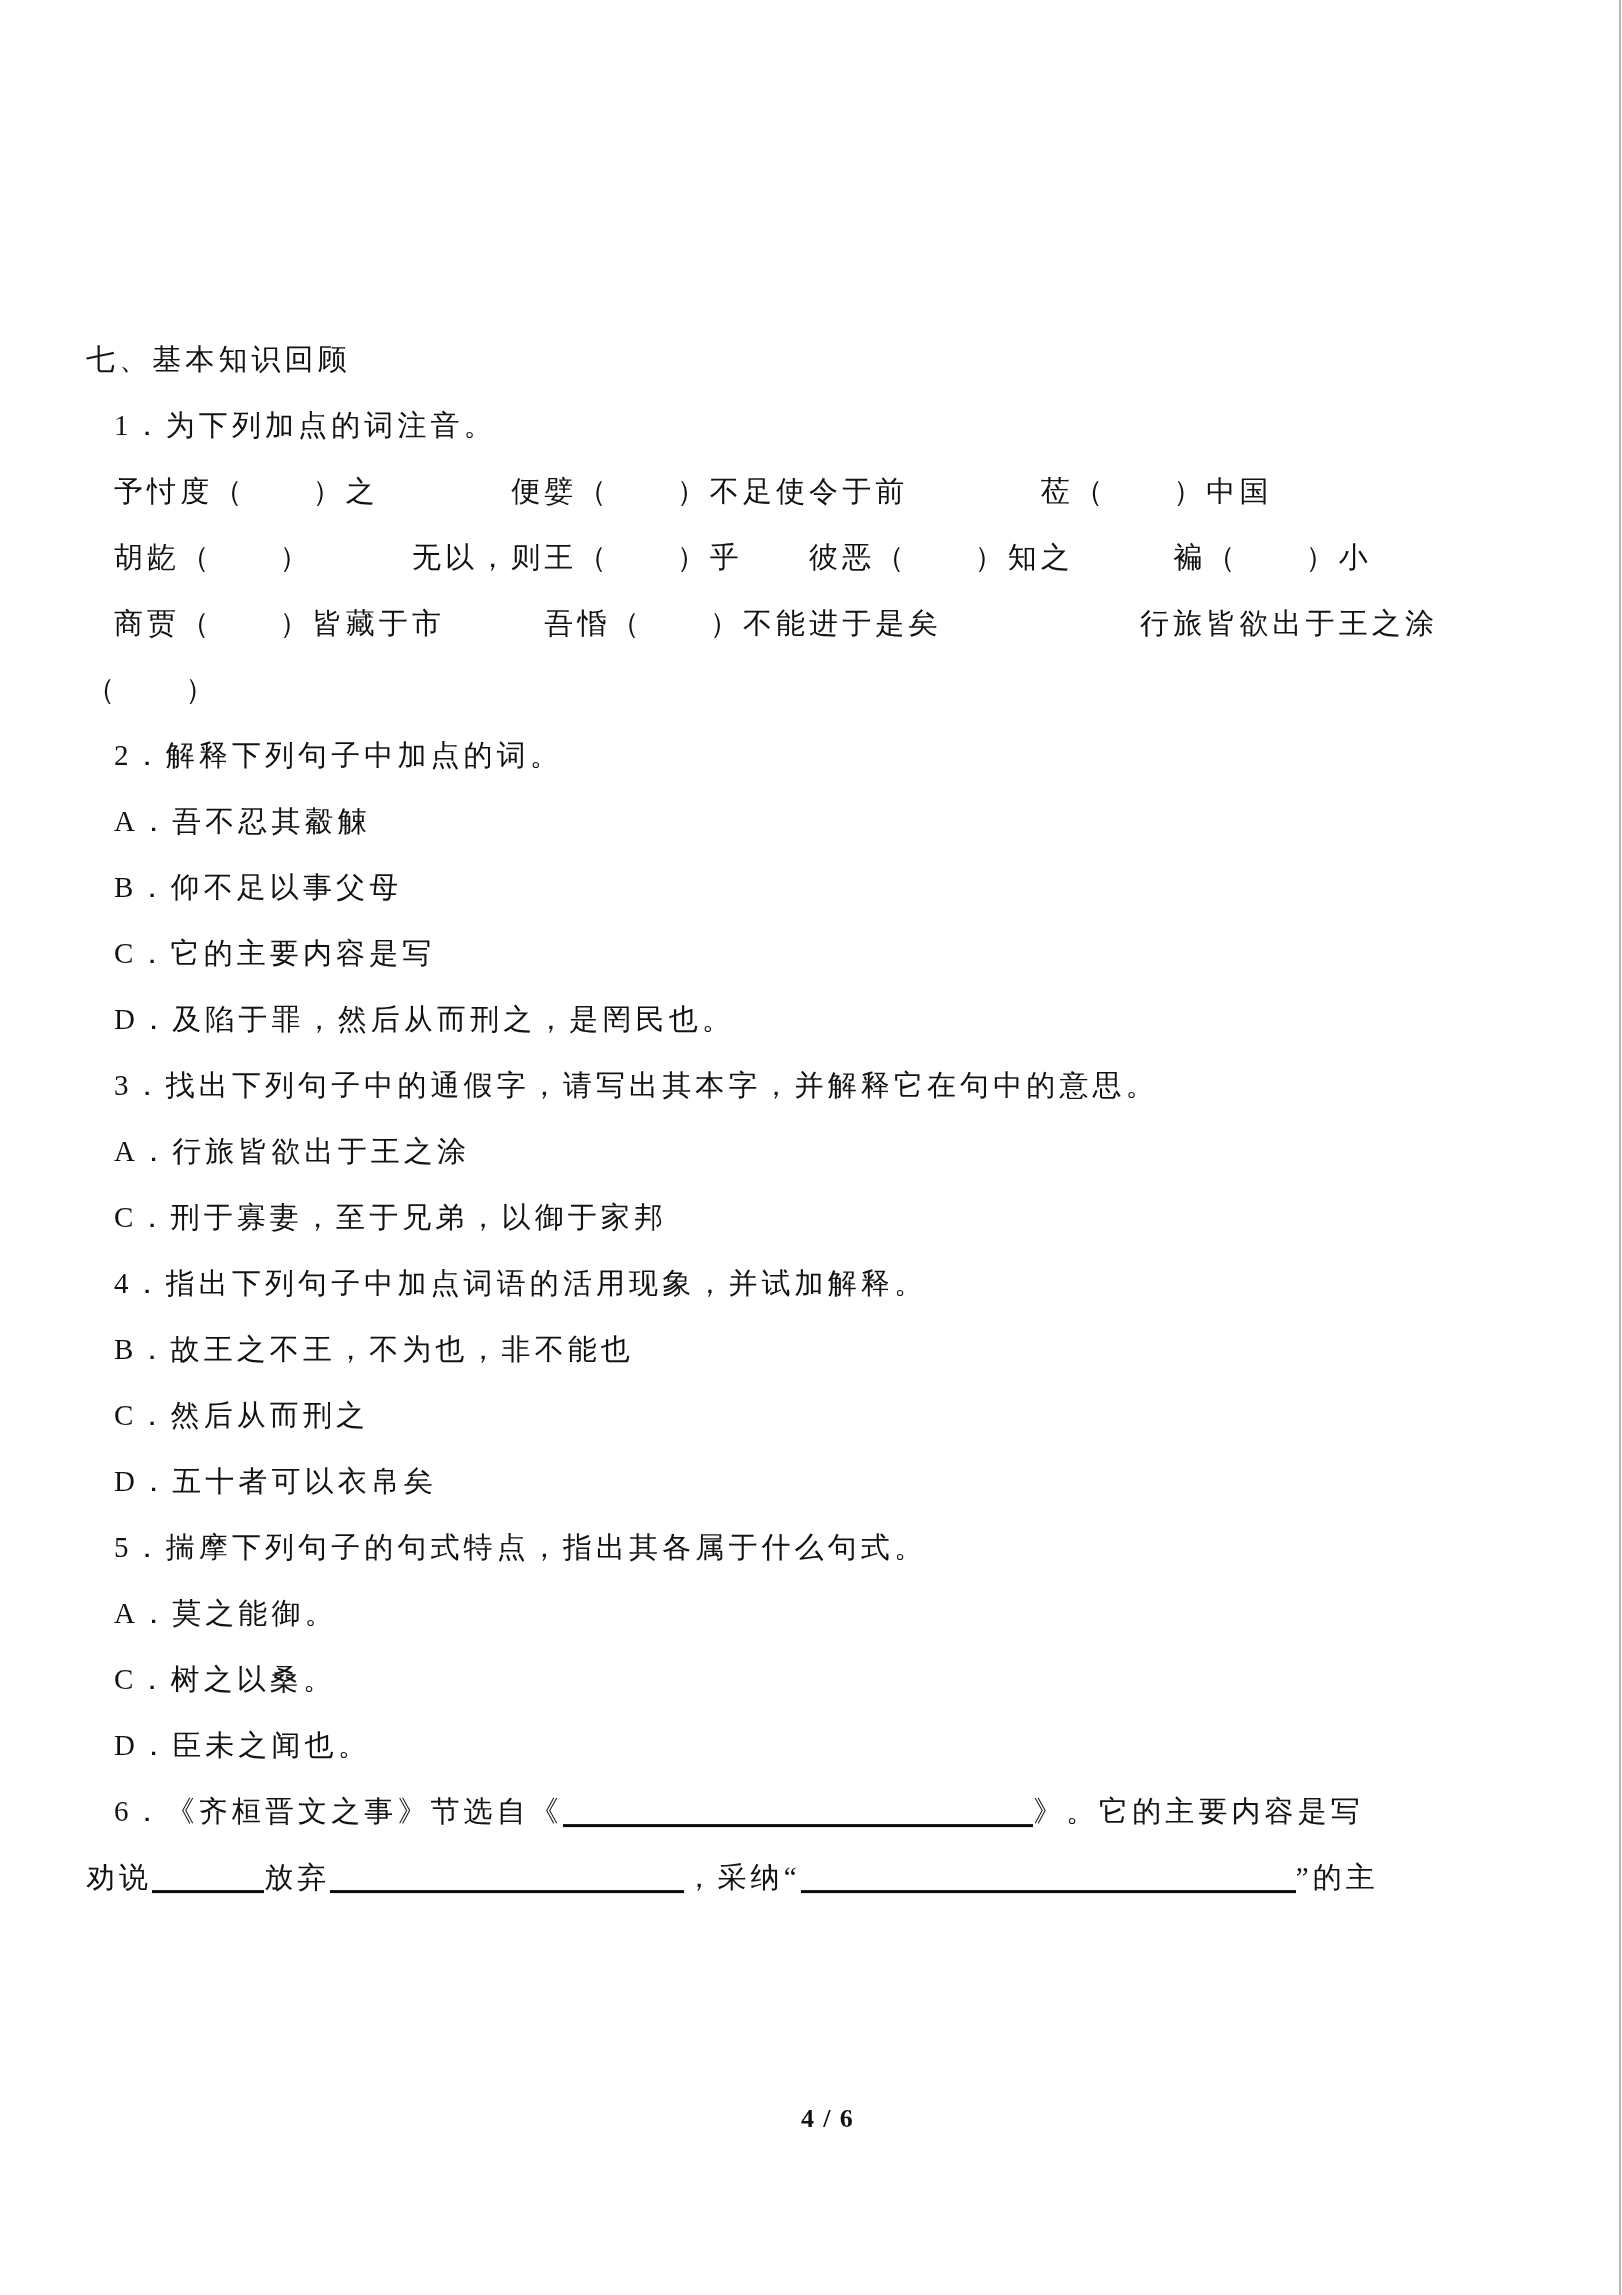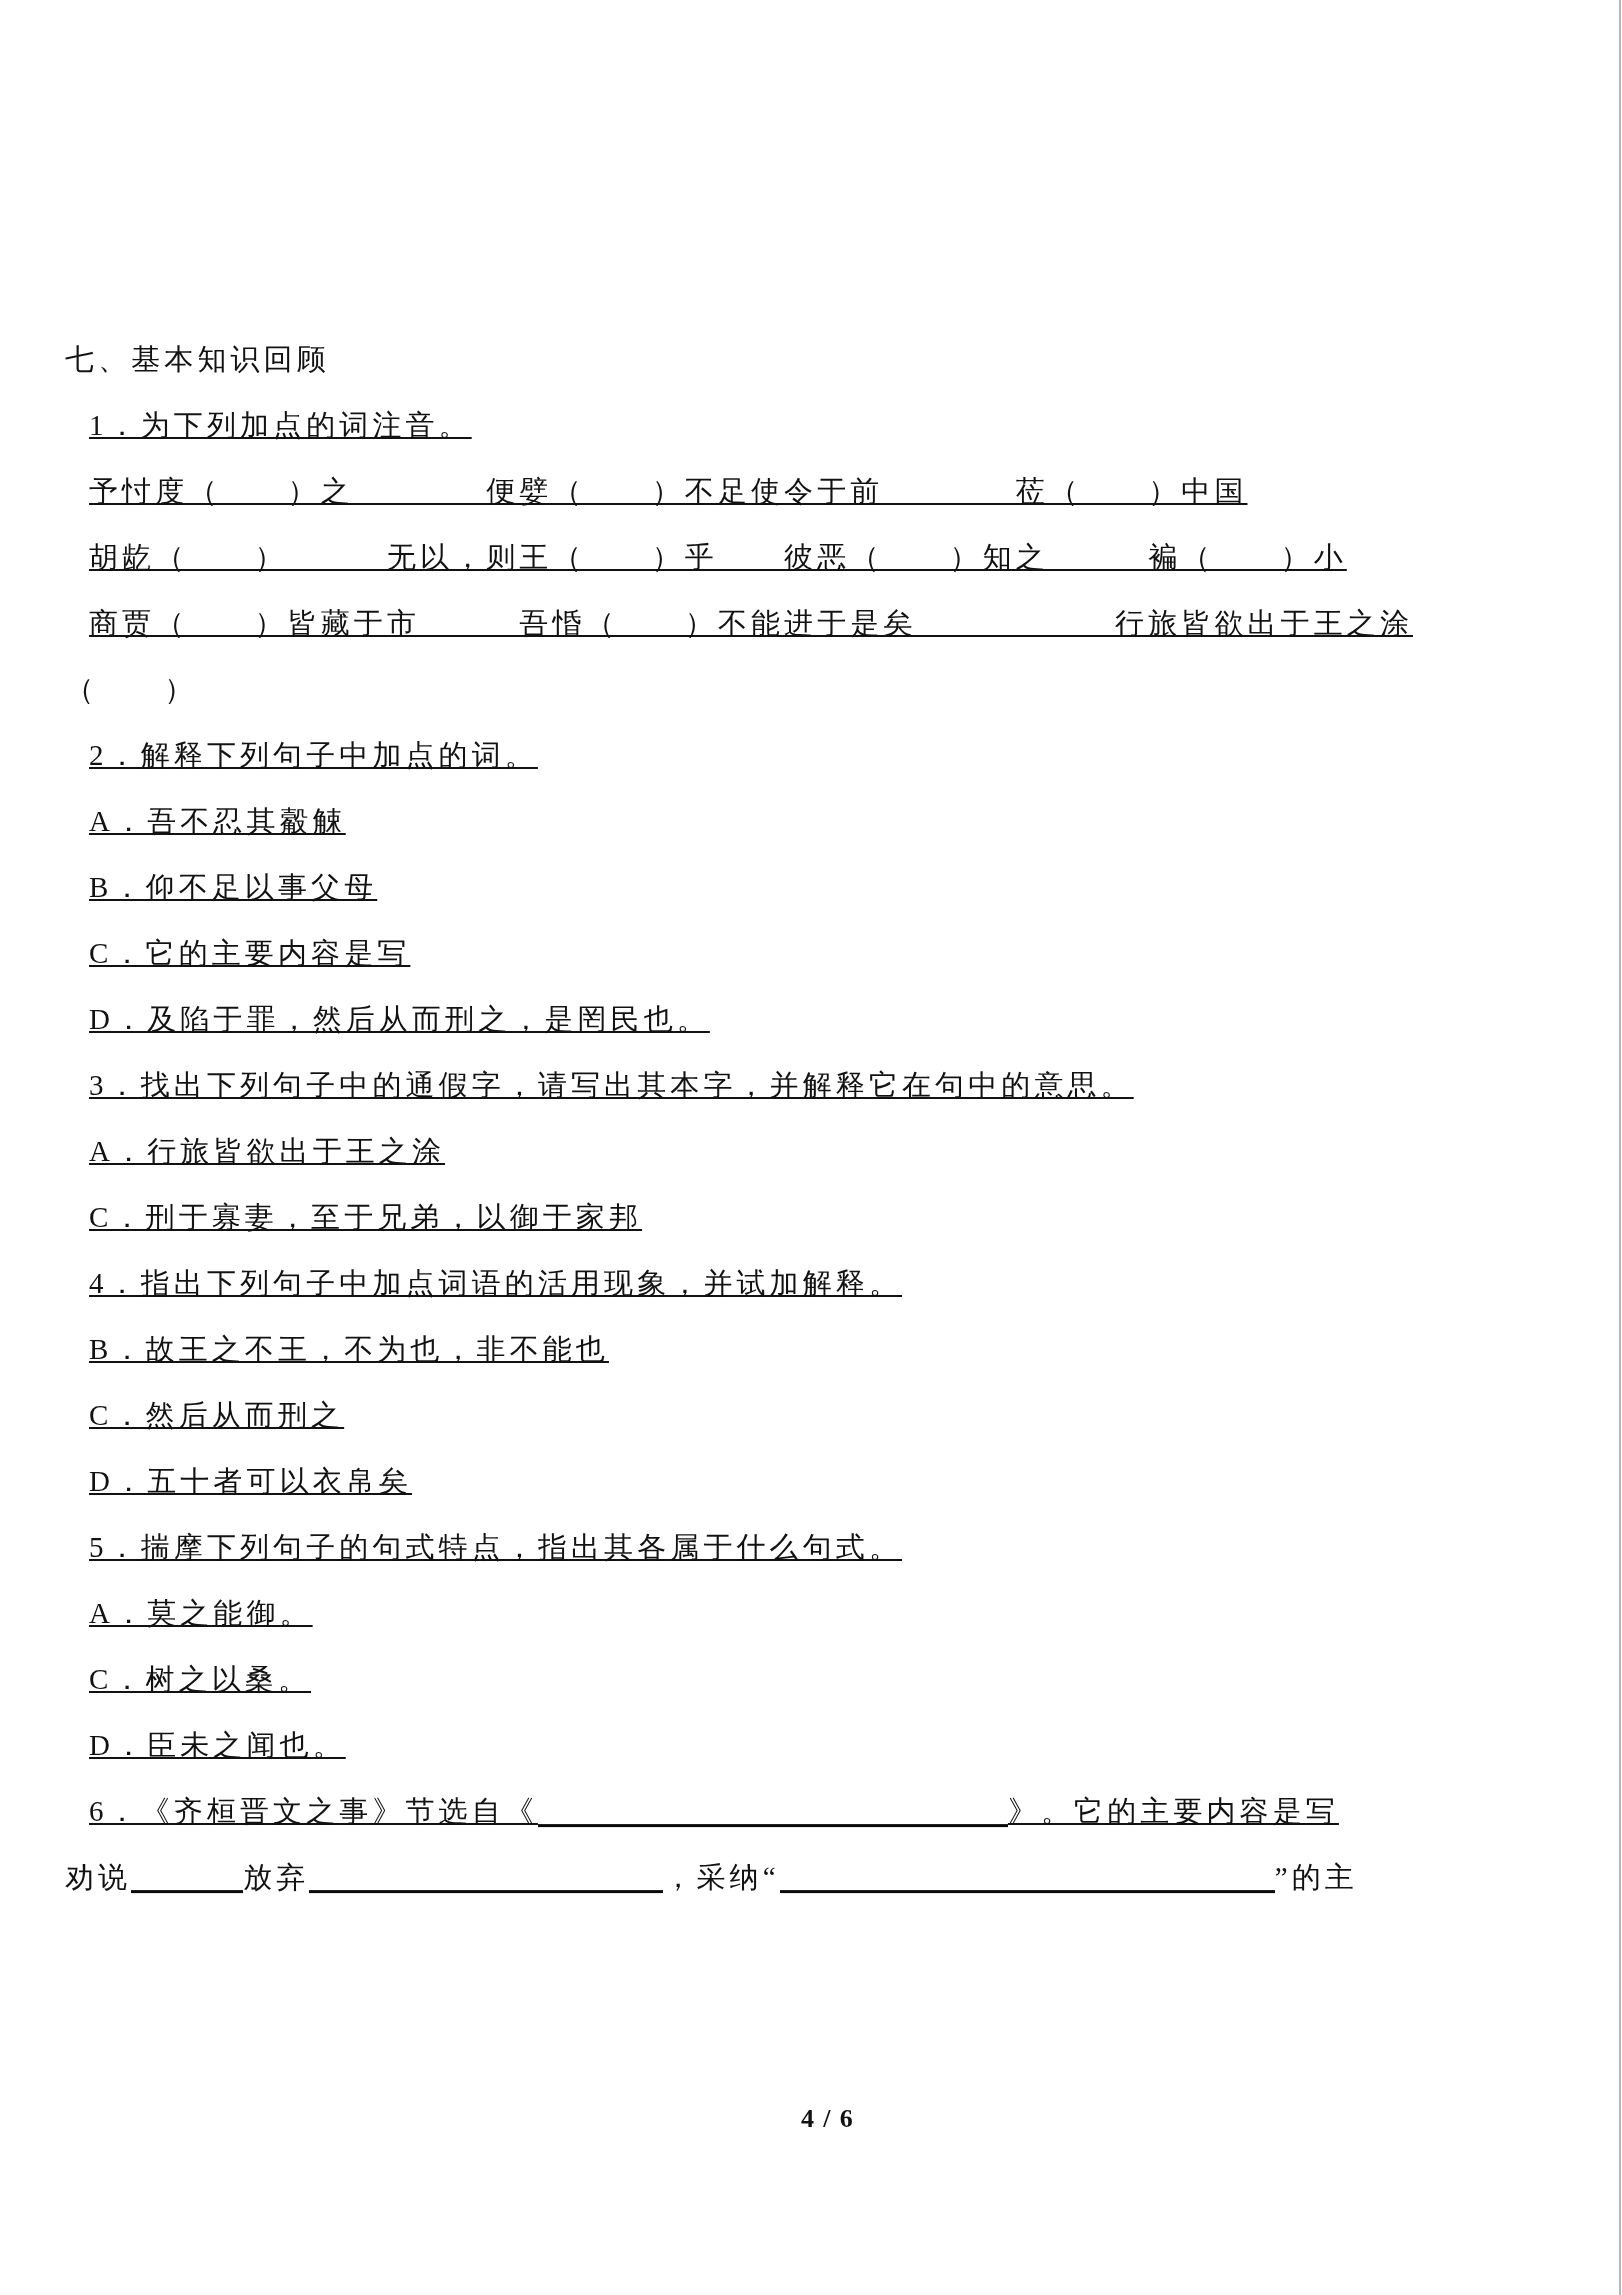--- a/index.html
+++ b/index.html
@@ -11,24 +11,24 @@
     color:#121212;
     overflow:hidden;
   }
   .page{position:absolute;top:0;left:0;width:1623px;height:2295px;background:#ffffff;}
   .content{position:absolute;top:326px;left:0;width:1623px;}
   .ln{
     font-size:29px;
     line-height:66px;
     letter-spacing:4.1px;
     white-space:pre-wrap;
-    padding-left:65px;
+    padding-left:86px;
     margin:0;
   }
-  .ind{padding-left:89px;text-decoration:underline;}
+  .ind{padding-left:114px;}
   .blank{
     display:inline-block;
     border-bottom:3.4px solid #0a0a0a;
     height:23px;
     transform:translateY(6.1px);
     letter-spacing:0;
   }
   .b-a{width:470px;}
   .b-b{width:112px;}
   .b-c{width:354px;}

